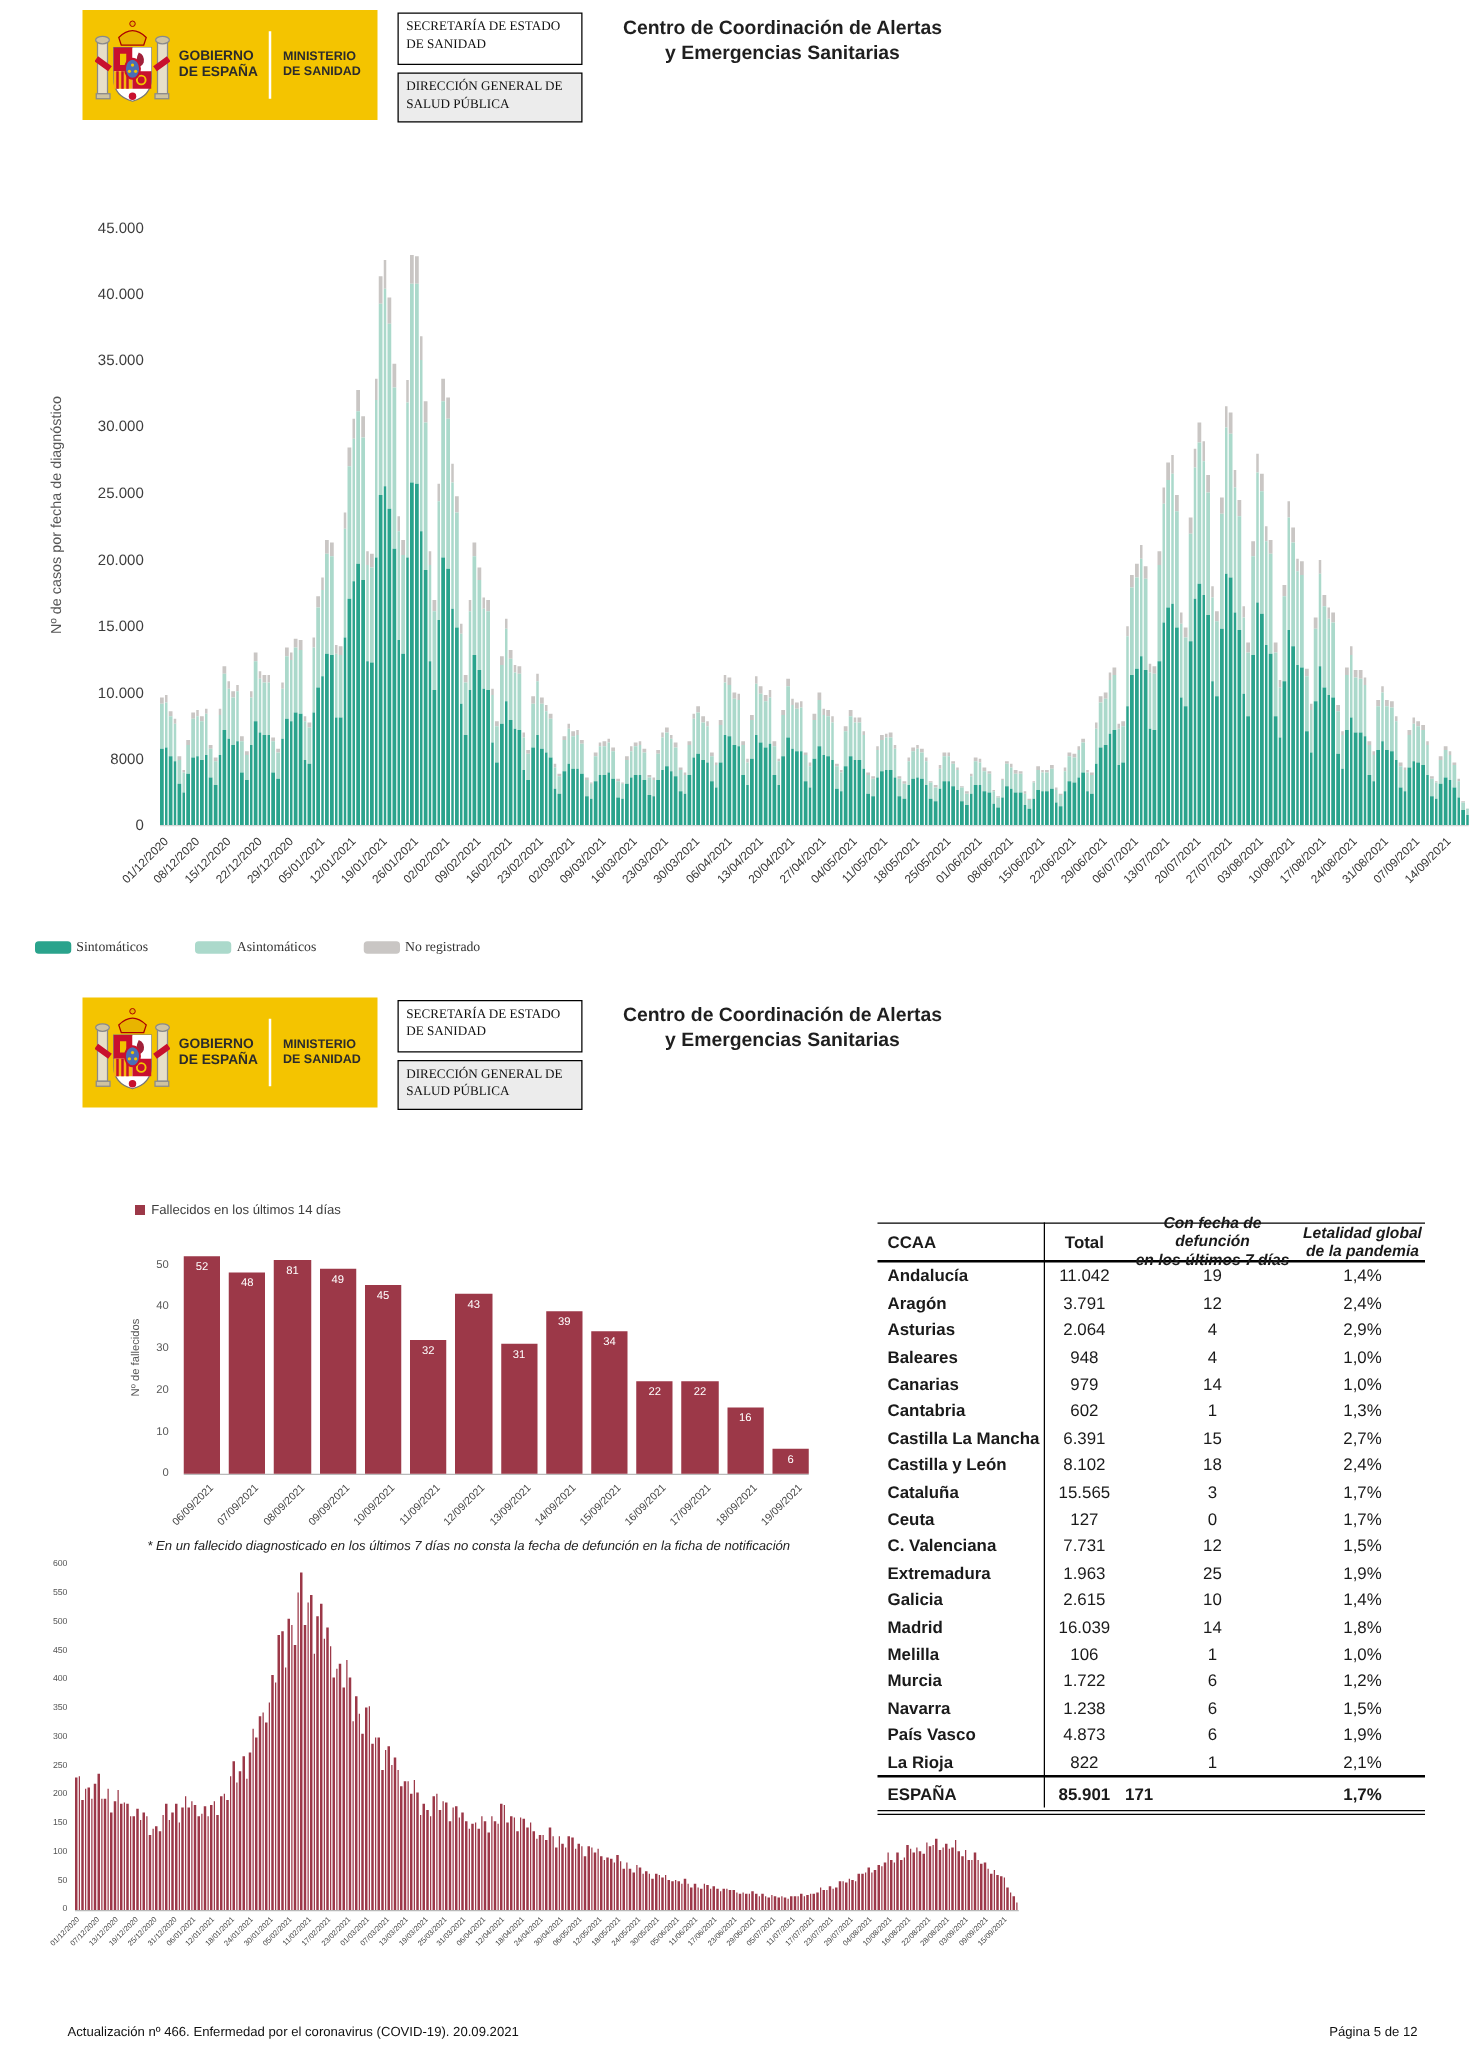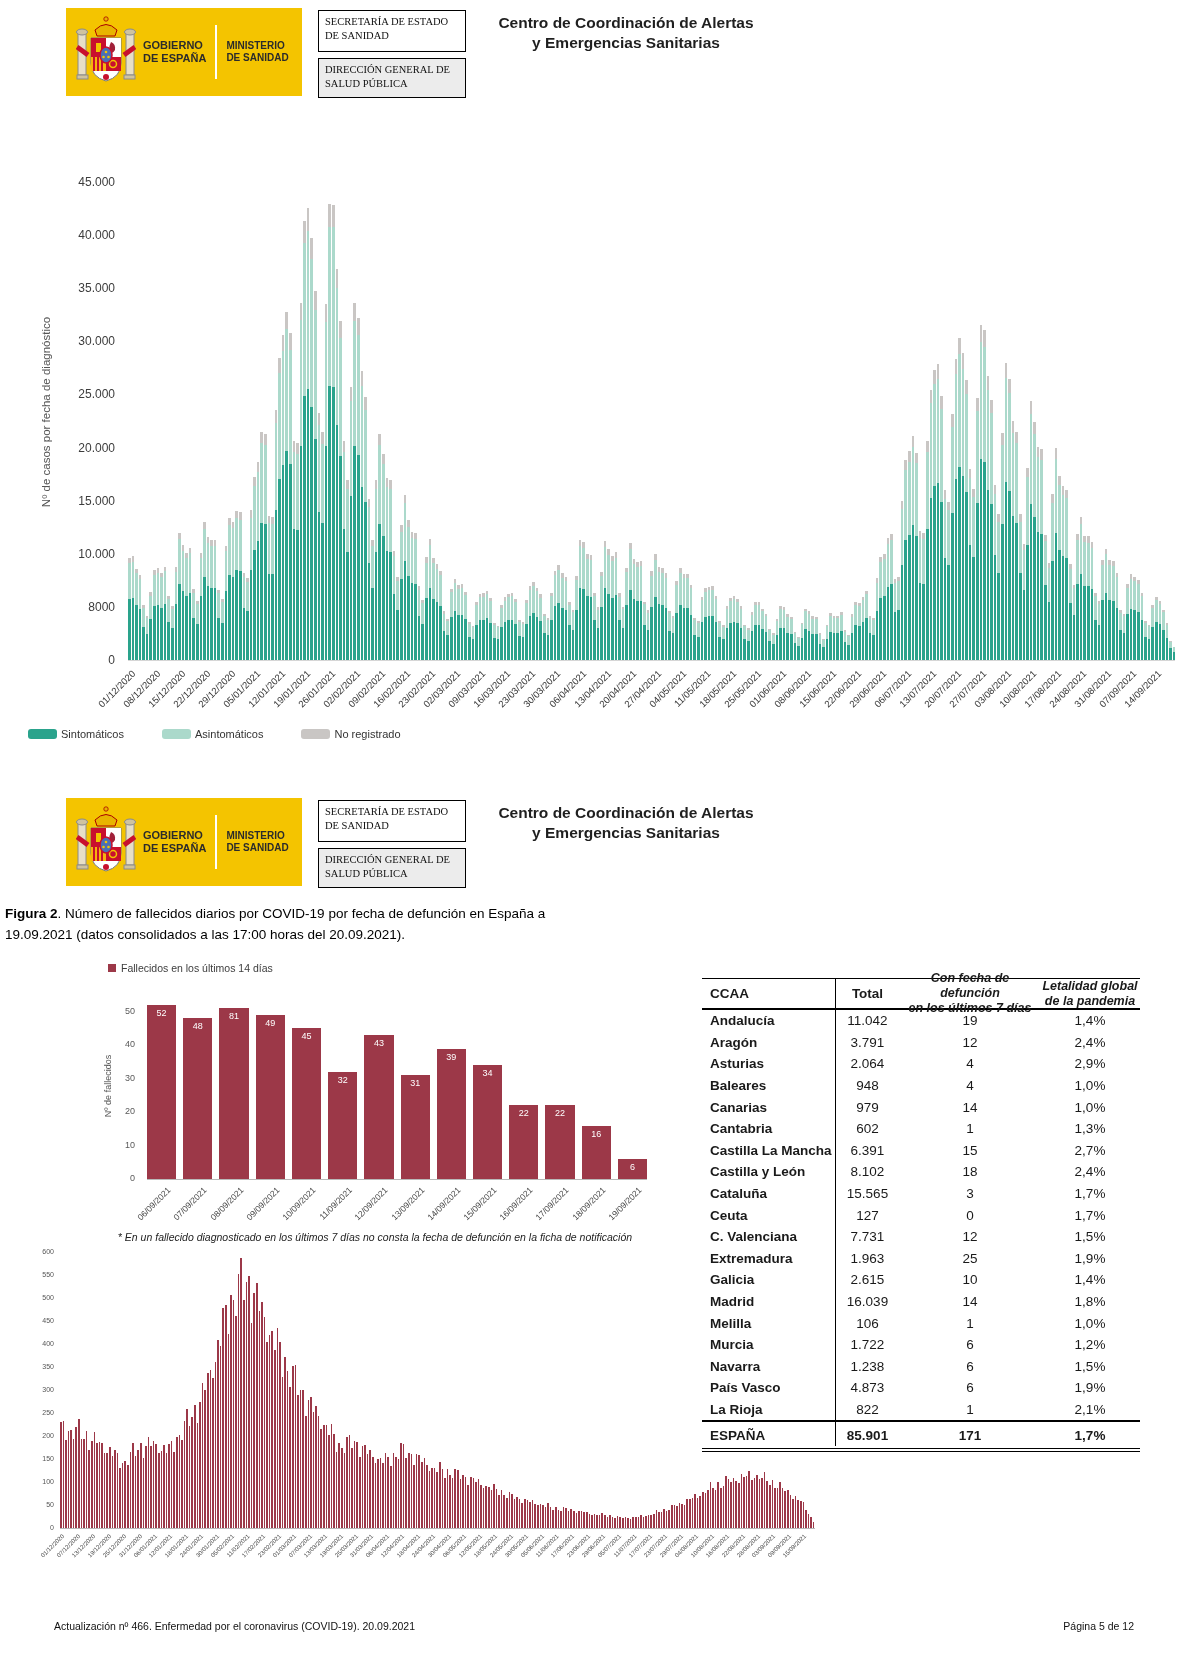--- a/index.html
+++ b/index.html
@@ -70,21 +70,21 @@
   .t4-head .h4{width:100px;}
   .t4row{display:flex;align-items:center;height:21.6px;}
   .t4row .c1{width:133px;font-weight:bold;padding-left:8px;box-sizing:border-box;}
   .t4row .c2{width:65px;text-align:center;}
   .t4row .c3{width:140px;text-align:center;}
   .t4row .c4{width:100px;text-align:center;}
   .t4-total{display:flex;align-items:center;height:26px;border-top:2px solid #000;
             border-bottom:1px solid #000;font-weight:bold;}
   .t4-total .c1{width:133px;padding-left:8px;box-sizing:border-box;}
   .t4-total .c2{width:65px;text-align:center;}
-  .t4-total .c3{width:140px;text-align:center;}
+  .t4-total .c3{width:140px;text-align:left;}
   .t4-total .c4{width:100px;text-align:center;}
   .t4-dbl{height:2px;border-bottom:1.5px solid #000;}
 
   
   .foot{position:absolute;top:1620px;font-size:10.5px;color:#111;}
 </style>
 </head>
 <body>
 
 <div class="page">
@@ -1603,21 +1603,21 @@
         <div class="seg" style="height: 6.76px; background: rgb(171, 217, 203);"></div>
         <div class="seg" style="height: 11.58px; background: rgb(42, 163, 140);"></div>
       </div>
       <div class="c1bar">
         <div class="seg" style="height: 0.66px; background: rgb(201, 198, 196);"></div>
         <div class="seg" style="height: 4.65px; background: rgb(171, 217, 203);"></div>
         <div class="seg" style="height: 7.97px; background: rgb(42, 163, 140);"></div>
       </div>
     </div>
 
-  <div class="leg" style="left:28px;top:728px;">
+  <div class="leg" style="left:28px;top:752px;font-family:Liberation Serif, serif;">
     <span class="legsq" id="lg1s0" style="width: 29px; height: 10px; background: rgb(42, 163, 140);"></span>
     <span class="leglab" style="margin-left:4px;">Sintomáticos</span>
     <span class="legsq" id="lg1s1" style="width: 29px; height: 10px; margin-left: 38px; background: rgb(171, 217, 203);"></span>
     <span class="leglab" style="margin-left:4px;">Asintomáticos</span>
     <span class="legsq" id="lg1s2" style="width: 29px; height: 10px; margin-left: 38px; background: rgb(201, 198, 196);"></span>
     <span class="leglab" style="margin-left:4px;">No registrado</span>
   </div>
 
   <div class="hdr" style="top:798px;">
     <div class="hdr-yellow">
@@ -1663,23 +1663,20 @@
     <div class="hdr-box hdr-box2">
       <div>DIRECCIÓN GENERAL DE</div>
       <div>SALUD PÚBLICA</div>
     </div>
     <div class="hdr-title">
       <span>Centro de Coordinación de Alertas</span><br>
       <span>y Emergencias Sanitarias</span>
     </div>
   </div>
 
-  <div class="cap" style="left:5px;top:904px;width:590px;">
-    <b>Figura 2</b><span>. Número de fallecidos diarios por COVID-19 por fecha de defunción en España a 19.09.2021 (datos consolidados a las 17:00 horas del 20.09.2021).</span>
-  </div>
 
 
   <div class="leg" style="left:108px;top:962px;">
     <span id="lg2sq" style="width: 8px; height: 8px; display: inline-block; background: rgb(156, 56, 72);"></span>
     <span style="font-size:10.5px;color:#3d3d3d;margin-left:5px;">Fallecidos en los últimos 14 días</span>
   </div>
   <div class="vlabel" style="left:48px;top:1081px;width:120px;font-size:9px;color:#555;">Nº de fallecidos</div>
   <div id="c2aplot">
       <div class="c2abar" style="height: 174px; background: rgb(156, 56, 72);">52</div>
       <div class="c2abar" style="height: 160.6px; background: rgb(156, 56, 72);">48</div>

